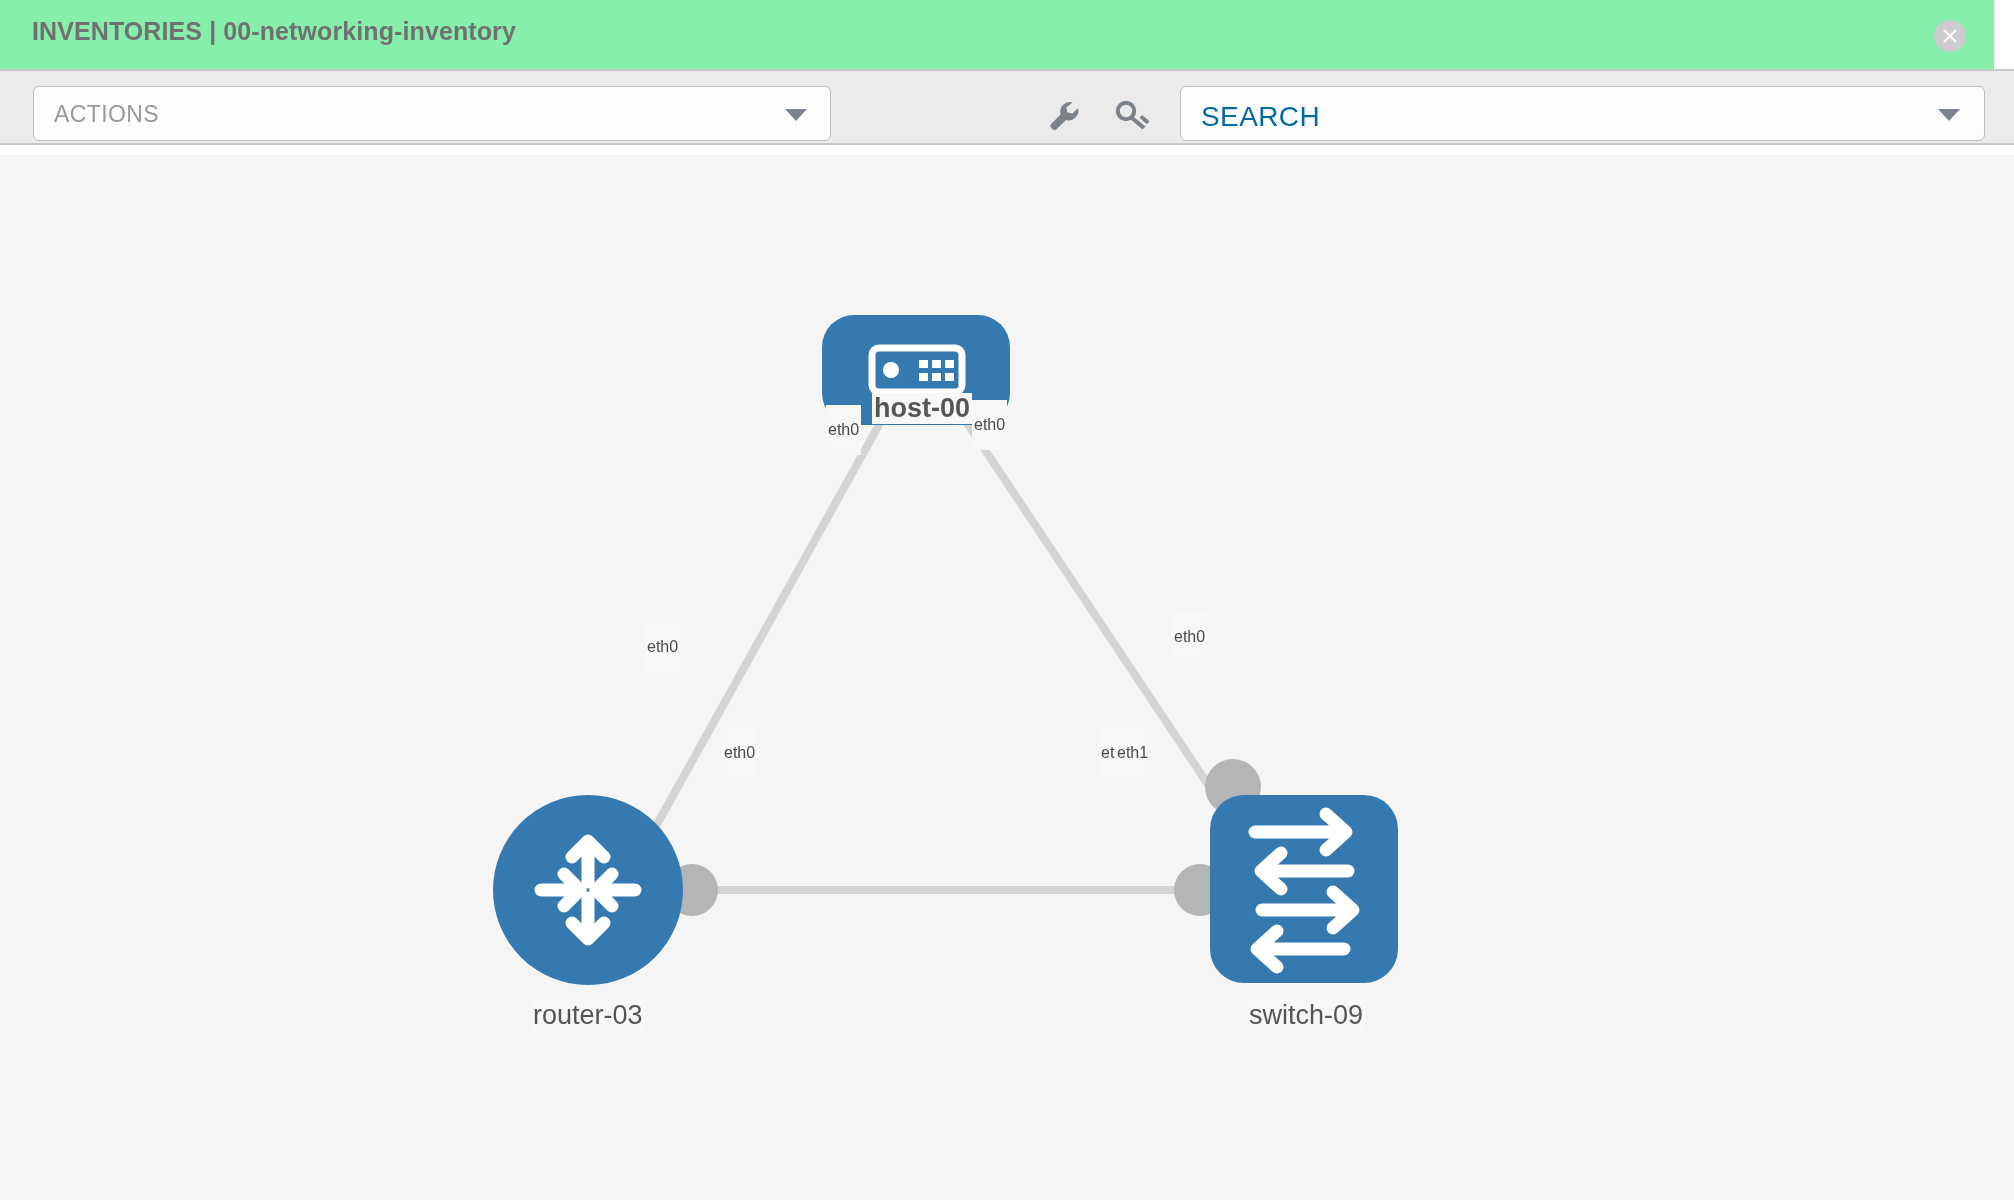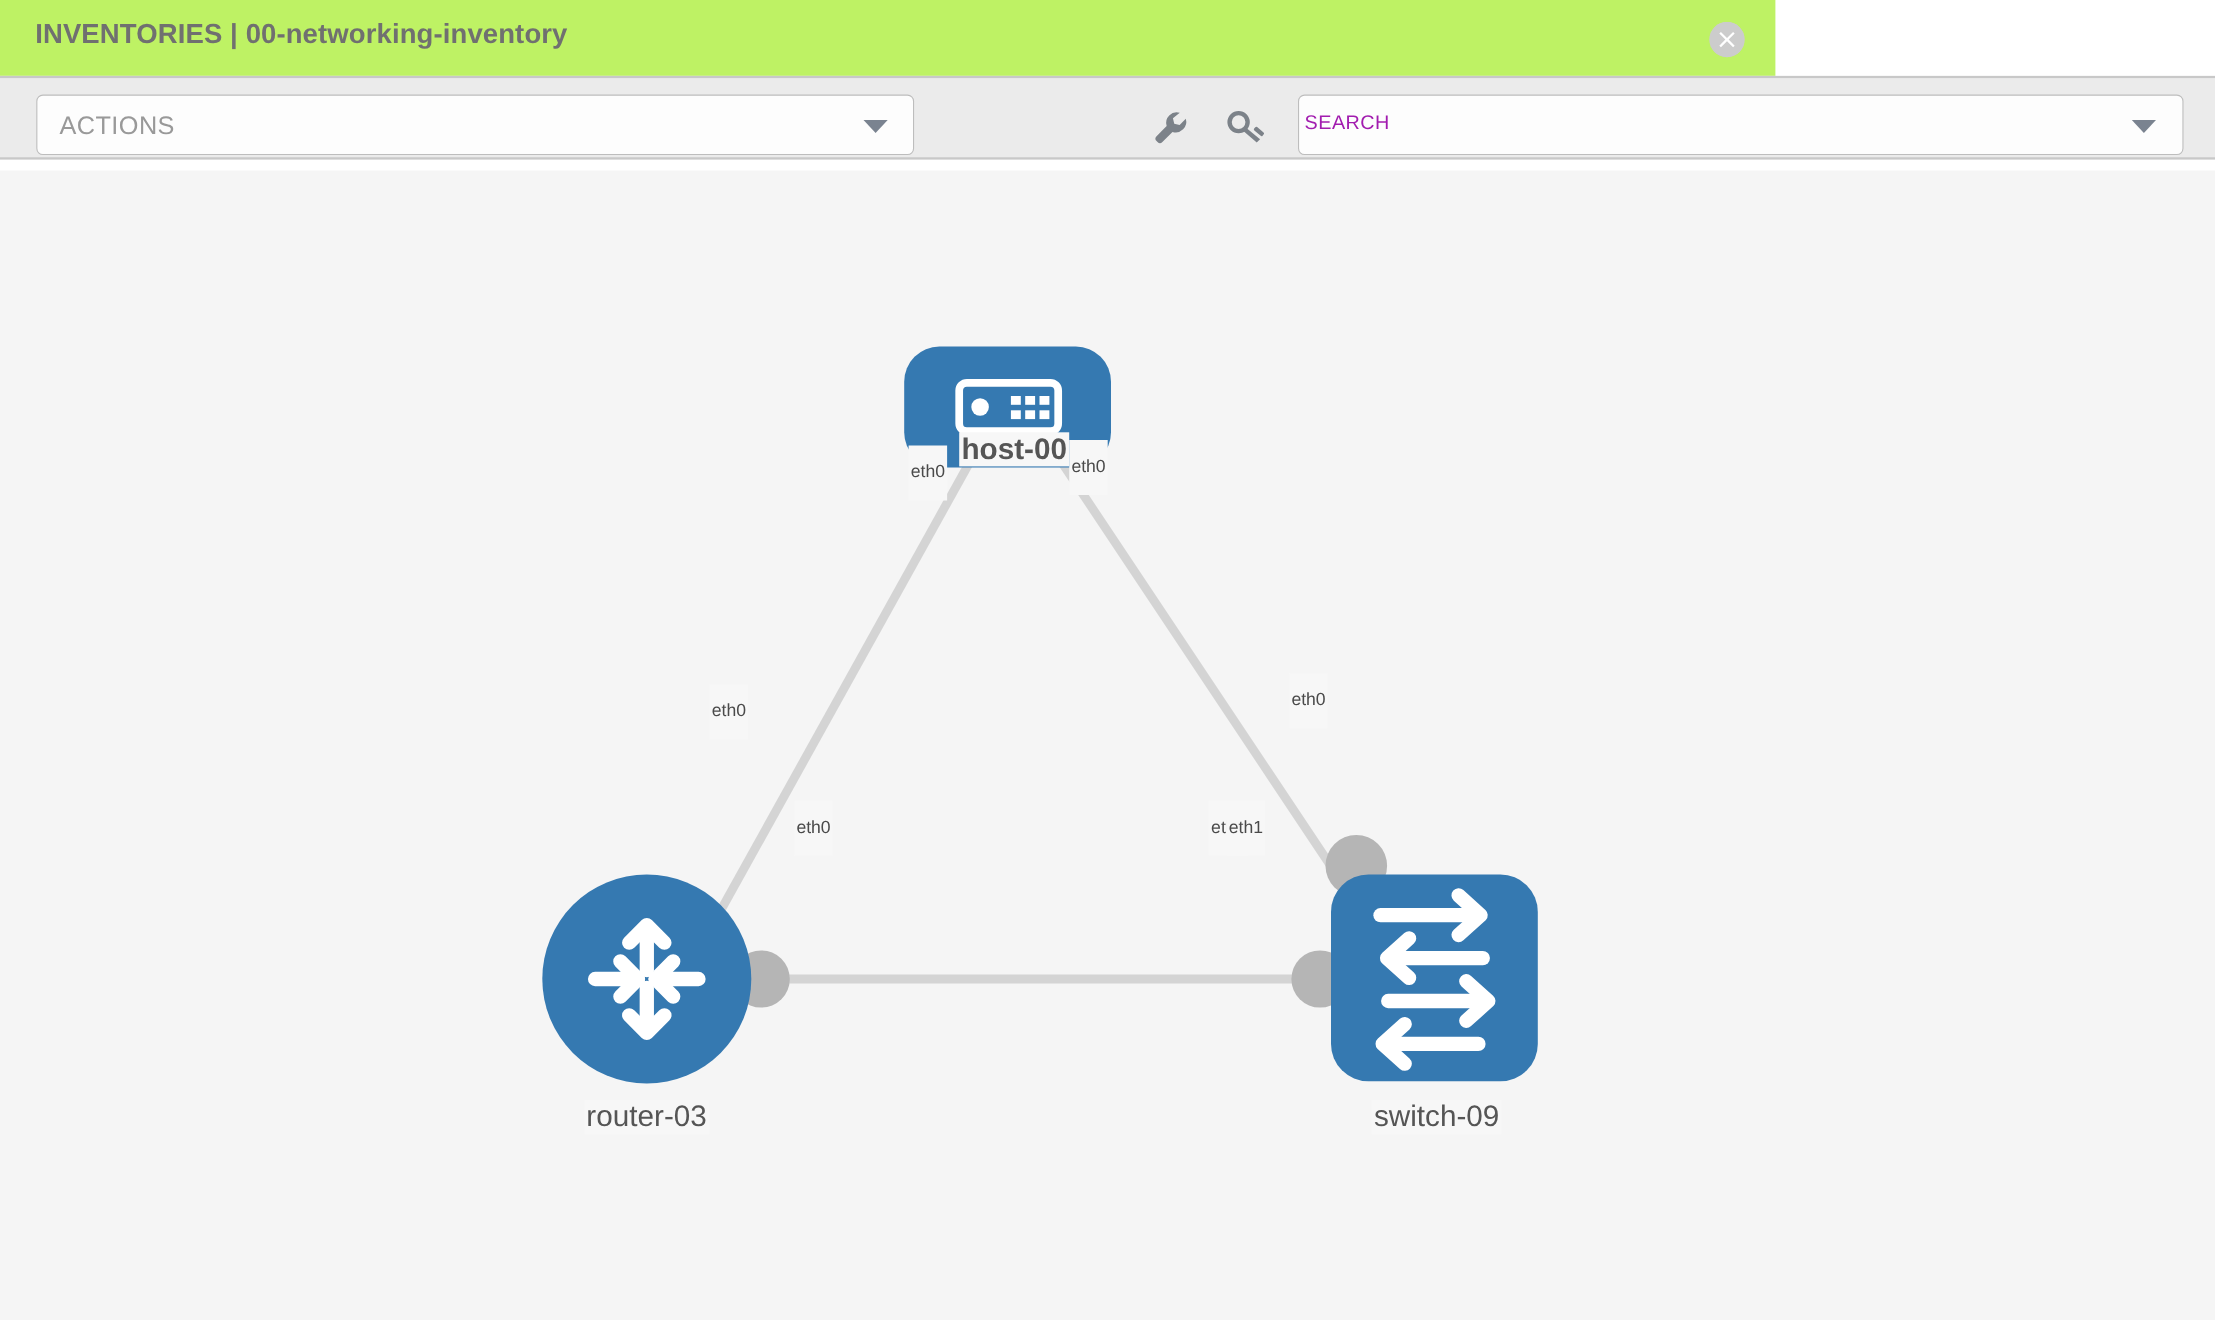--- a/index.html
+++ b/index.html
@@ -16,23 +16,23 @@
     position: relative;
     width: 2014px;
     height: 1200px;
     background: #ffffff;
   }
 
   
   .header {
     position: absolute;
     top: 0; left: 0;
-    width: 1614px;
+    width: 1994px;
     height: 69px;
-    background: #bef264;
+    background: #86efac;
     box-sizing: border-box;
   }
   .header-title {
     position: absolute;
     left: 32px;
     top: 17px;
     font-size: 25px;
     font-weight: bold;
     color: #707070;
     letter-spacing: 0.1px;
@@ -108,24 +108,24 @@
     width: 805px;
     height: 55px;
     background: #fdfdfd;
     border: 1px solid #bdbdbd;
     border-radius: 6px;
     box-sizing: border-box;
     cursor: text;
   }
   .search-label {
     position: absolute;
-    left: 5px;
+    left: 20px;
     top: 14px;
-    font-size: 18px;
-    color: #a21caf;
+    font-size: 28px;
+    color: #0369a1;
     letter-spacing: 0.4px;
   }
   .search-caret { right: 24px; top: 22px; }
 
   
   .canvas {
     position: absolute;
     top: 155px; left: 0;
     width: 2014px;
     height: 1045px;

